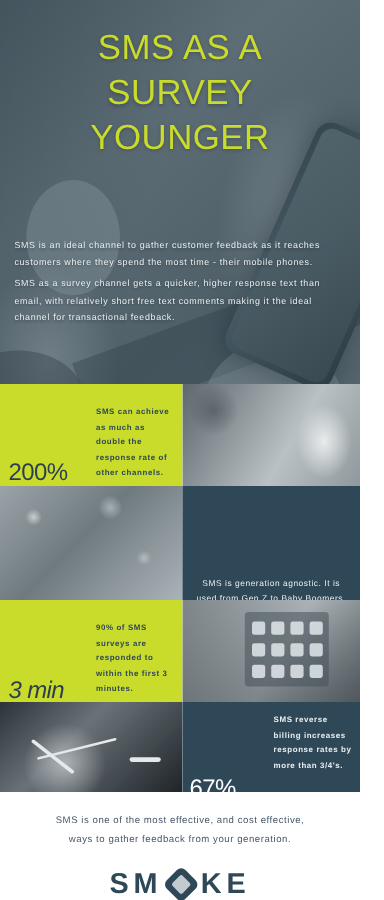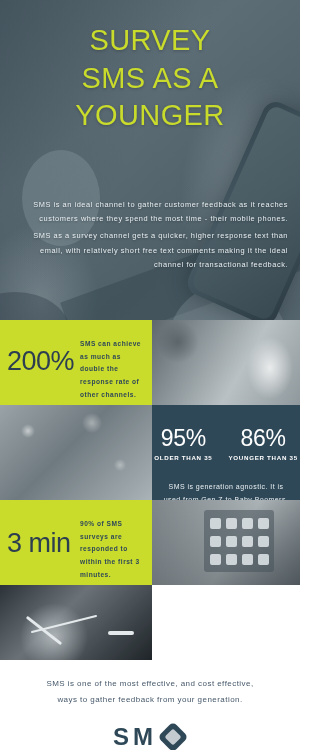--- a/index.html
+++ b/index.html
@@ -67,21 +67,21 @@
     text-align:center;
     color:#c9dc2c;
     font-size:29px;
     line-height:1.30;
     font-weight:400;
     letter-spacing:.4px;
     text-shadow:0 1px 3px rgba(25,35,42,.35);
   }
   .hero-body {
     position:absolute; left:12px; right:12px; top:198px;
-    text-align:right;
+    text-align:left;
     color:#e9eff1;
     font-size:7.4px;
     line-height:1.92;
     letter-spacing:.55px;
     font-weight:400;
     text-shadow:0 1px 2px rgba(25,35,42,.4);
   }
   .hero-body p + p { margin-top:3px; }
 
   
@@ -135,24 +135,25 @@
     background:rgba(226,232,235,.85); border-radius:2px;
   }
   .watch-hand {
     position:absolute; background:#e4e9eb; border-radius:2px;
   }
 
   
   .big-num {
     position:absolute;
     color:#2c3e50;
-    font-size:27px;
+    font-size:20px;
     font-weight:400;
     line-height:1;
     letter-spacing:-.5px;
+    margin-top:36px;
   }
   .blurb {
     position:absolute;
     color:#2f4858;
     font-size:6.6px;
     line-height:1.92;
     letter-spacing:.5px;
     font-weight:700;
   }
   .blurb-light { color:#e8eef0; }
@@ -209,22 +210,22 @@
 
   <section class="hero">
     <div class="hero-photo"></div>
     <div class="hero-diag"></div>
     <div class="hero-blob-c"></div>
     <div class="hero-blob-a"></div>
     <div class="hero-blob-b"></div>
     <div class="hero-phone"></div>
 
     <h1 class="hero-title">
+      <div>SMS AS A</div>
       <div>SURVEY</div>
-      <div>SMS AS A</div>
       <div>YOUNGER</div>
     </h1>
 
     <div class="hero-body">
       <p>SMS is an ideal channel to gather customer feedback as it reaches customers where they spend the most time - their mobile phones.</p>
       <p>SMS as a survey channel gets a quicker, higher response text than email, with relatively short free text comments making it the ideal channel for transactional feedback.</p>
     </div>
   </section>
 
   <section class="stats">
@@ -238,35 +239,25 @@
     <div class="cell" style="left:152px; top:0; width:148px; height:85px;">
       <div class="ph ph-phone-hand"></div>
     </div>
 
     <div class="cell" style="left:0; top:85px; width:152px; height:95px;">
       <div class="ph ph-hands"></div>
     </div>
 
     <div class="cell teal" style="left:152px; top:85px; width:148px; height:95px;">
       <div class="notch-down-teal"></div>
-      <div class="duo">
-        <div class="duo-item">
-          <div class="duo-num">95%</div>
-          <div class="duo-cap">OLDER THAN 35</div>
-        </div>
-        <div class="duo-item">
-          <div class="duo-num">86%</div>
-          <div class="duo-cap">YOUNGER THAN 35</div>
-        </div>
-      </div>
       <div class="duo-caption">SMS is generation agnostic. It is used from Gen Z to Baby Boomers.</div>
     </div>
 
     <div class="cell green" style="left:0; top:180px; width:152px; height:85px;">
-      <div class="big-num" style="left:7px; top:30px;">3 min</div>
+      <div class="big-num" style="left:7px; top:30px;font-style:italic;">3 min</div>
       <div class="blurb" style="left:80px; top:18px; right:6px;">90% of SMS surveys are responded to within the first 3 minutes.</div>
 
     </div>
 
     <div class="cell" style="left:152px; top:180px; width:148px; height:85px;">
       <div class="ph ph-tablet"></div>
       <div class="ph-grid-ui">
         <i style="left:6px;  top:8px;"></i>
           <i style="left:22px; top:8px;"></i>
         <i style="left:38px; top:8px;"></i>
@@ -282,31 +273,36 @@
       </div>
     </div>
 
     <div class="cell" style="left:0; top:265px; width:152px; height:75px;">
       <div class="ph ph-watch"></div>
       <div class="watch-hand" style="left:30px; top:38px; width:68px; height:2px; transform:rotate(-14deg);"></div>
       <div class="watch-hand" style="left:22px; top:44px; width:44px; height:3px; transform:rotate(38deg);"></div>
       <div class="watch-hand" style="left:108px; top:46px; width:26px; height:4px;"></div>
     </div>
 
+    <div class="cell teal" style="left:152px; top:265px; width:148px; height:75px;">
+      <div class="big-num big-num-white" style="left:6px; top:26px;">67%</div>
+      <div class="blurb blurb-light" style="left:76px; top:10px; right:6px;">SMS reverse billing increases response rates by more than 3/4's.</div>
+    </div>
 
   </section>
 
   <footer class="footer">
     <div class="footer-text">
       <div>SMS is one of the most effective, and cost effective,</div>
       <div>ways to gather feedback from your generation.</div>
     </div>
 
     <div class="logo">
       <div class="logo-mark">
         <span>SM</span>
         <span class="logo-o"></span>
+        <span>KE</span>
       </div>
 
     </div>
   </footer>
 
 </div>
 
 </body></html>

